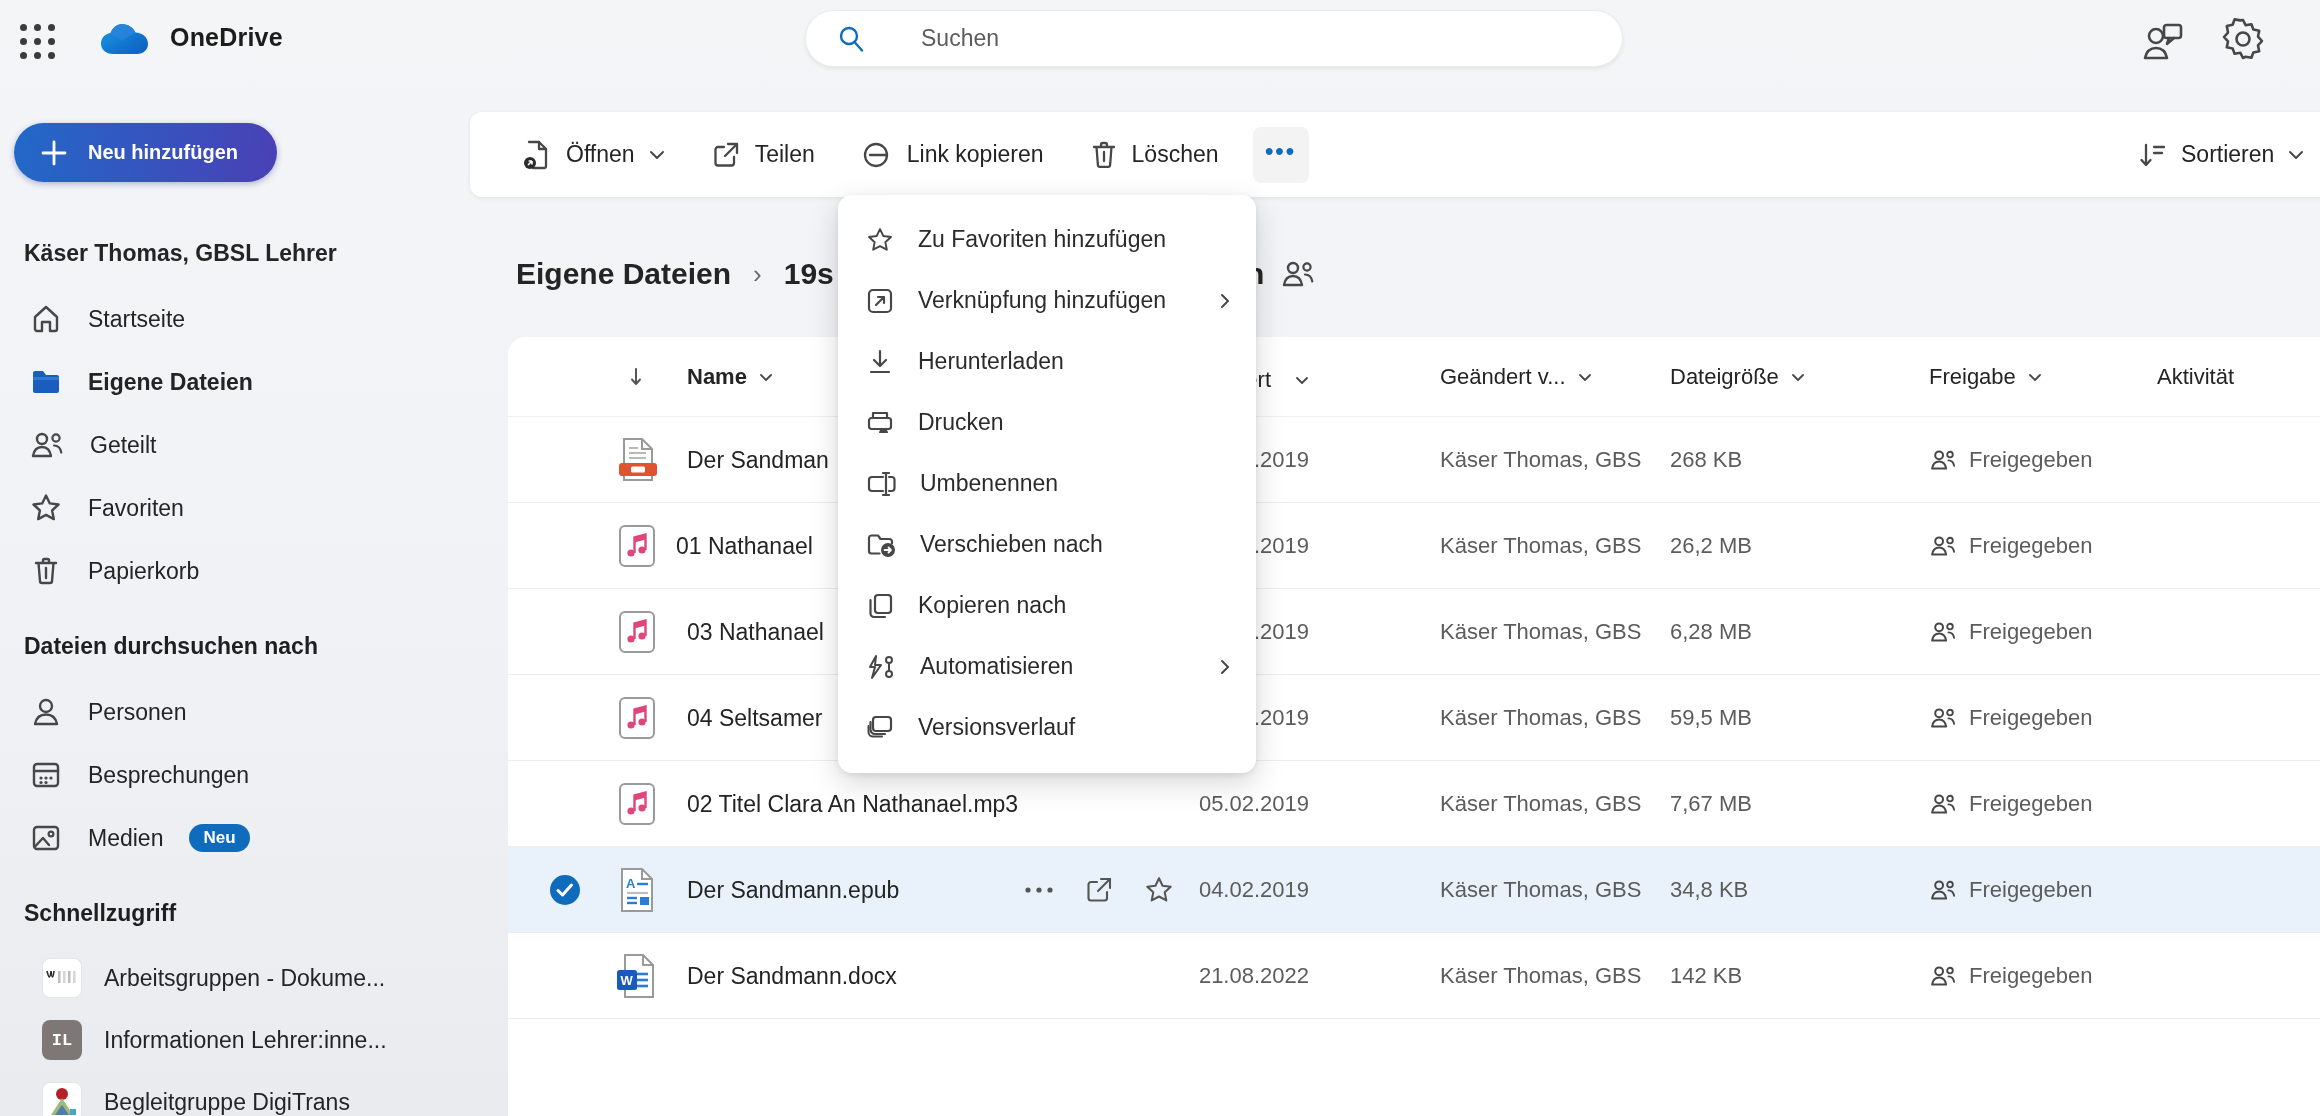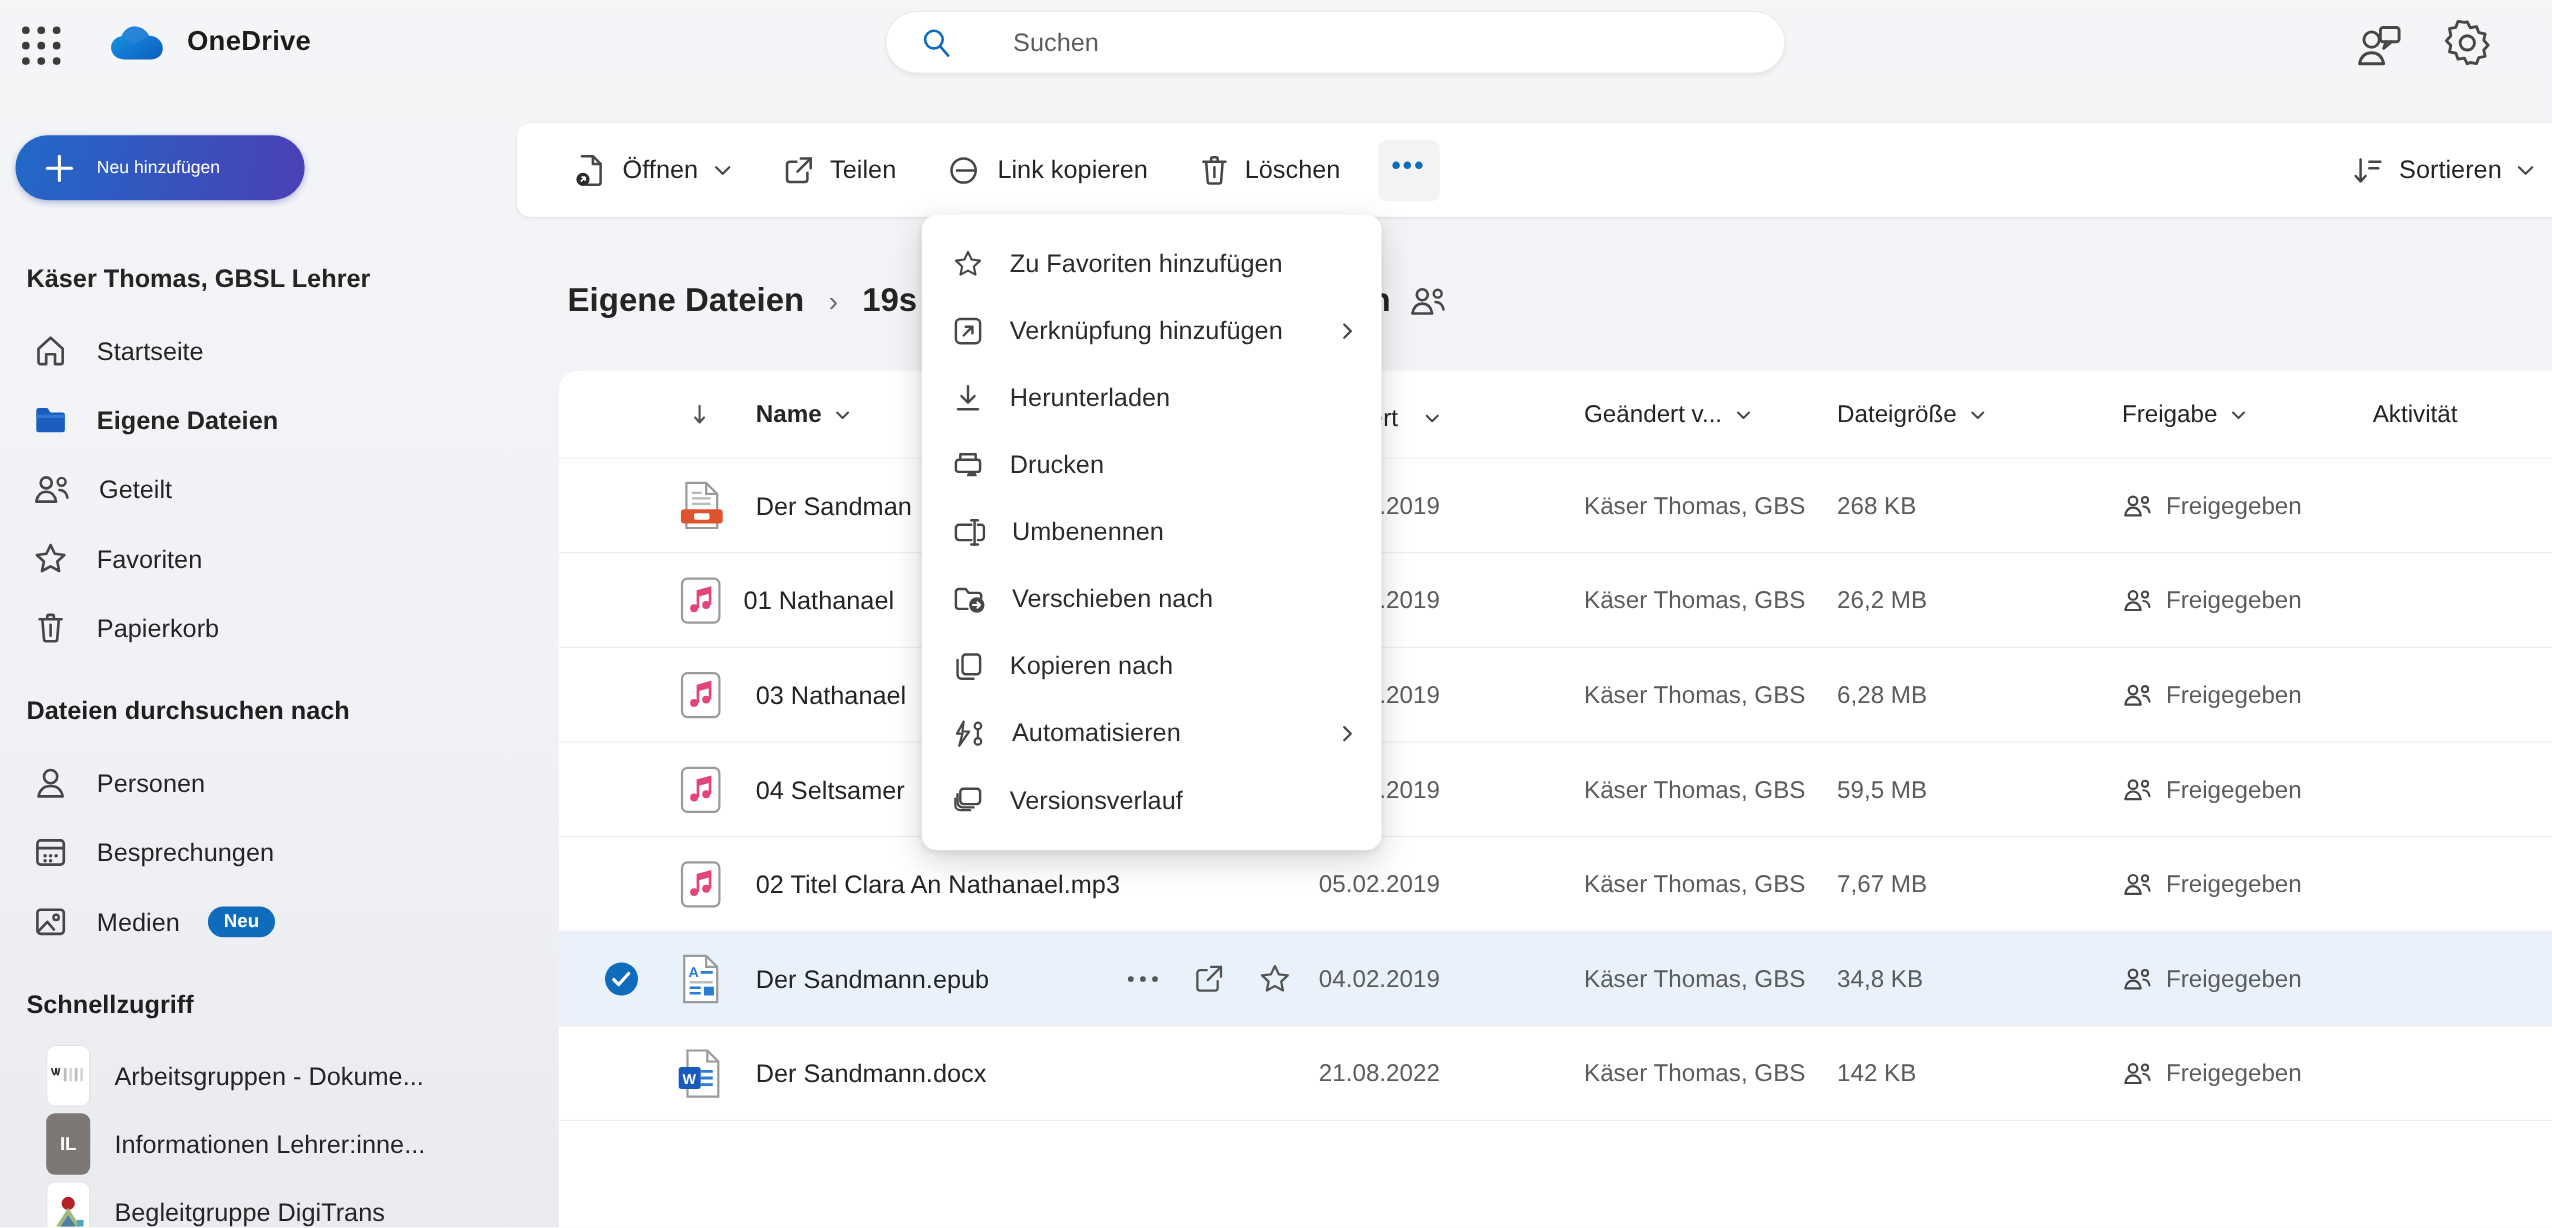--- a/index.html
+++ b/index.html
@@ -17,28 +17,28 @@
                  border:1px solid #ececec; box-shadow:0 2px 4px rgba(0,0,0,.07);
                  display:flex; align-items:center; padding-left:30px; gap:20px; }
   .search-ph { font-size:23px; color:#5c5c5c;margin-left:35px; }
 
   
   .sidebar { left:0; top:80px; width:503px; height:1036px; }
   .new-btn { position:absolute; left:14px; top:43px; width:263px; height:59px; border-radius:30px;
              background:linear-gradient(100deg,#2169c8 0%,#4a40b5 100%);
              display:flex; align-items:center; gap:20px; padding-left:26px; cursor:pointer;
              box-shadow:0 2px 6px rgba(40,60,160,.35); }
-  .new-btn span { color:#fff; font-size:16px; font-weight:400; }
+  .new-btn span { color:#fff; font-size:20px; font-weight:700; }
   .user-name { position:absolute; left:24px; top:160px; font-size:23px; font-weight:700; }
   .nav-item { position:absolute; left:0; width:503px; height:62px; display:flex; align-items:center; gap:26px; padding-left:30px; cursor:pointer; }
   .nav-item .lbl { font-size:23px; color:#242424; }
   .nav-item .lbl.bold { font-weight:700; }
   .sect { position:absolute; left:24px; font-size:23px; font-weight:700; color:#1f1f1f; }
   .badge { background:#0f6cbd; color:#fff; font-size:17px; font-weight:700; padding:4px 14px; border-radius:14px; }
-  .thumb { width:40px; height:56px; border-radius:8px; flex:0 0 40px; overflow:hidden; display:flex; align-items:center; justify-content:center; }
+  .thumb { width:40px; height:40px; border-radius:8px; flex:0 0 40px; overflow:hidden; display:flex; align-items:center; justify-content:center;font-family:Liberation Mono, monospace; }
   .quick-item { position:absolute; left:0; width:503px; height:62px; display:flex; align-items:center; gap:22px; padding-left:42px; cursor:pointer; }
   .quick-item .lbl { font-size:23px; color:#242424; white-space:nowrap; }
 
   
   .toolbar { left:470px; top:112px; width:1870px; height:85px; background:#fff; border-radius:12px;
              box-shadow:0 1px 4px rgba(0,0,0,.08); z-index:10; }
   .tb-left { position:absolute; left:40px; top:0; height:85px; display:flex; align-items:center; gap:22px; }
   .tb-btn { display:flex; align-items:center; gap:14px; padding:10px 12px; border-radius:8px; cursor:pointer; }
   .tb-btn span { font-size:23px; color:#242424; white-space:nowrap; }
   .more-btn { width:56px; height:56px; border-radius:8px; background:#f3f3f3; display:flex; align-items:center; justify-content:center;

